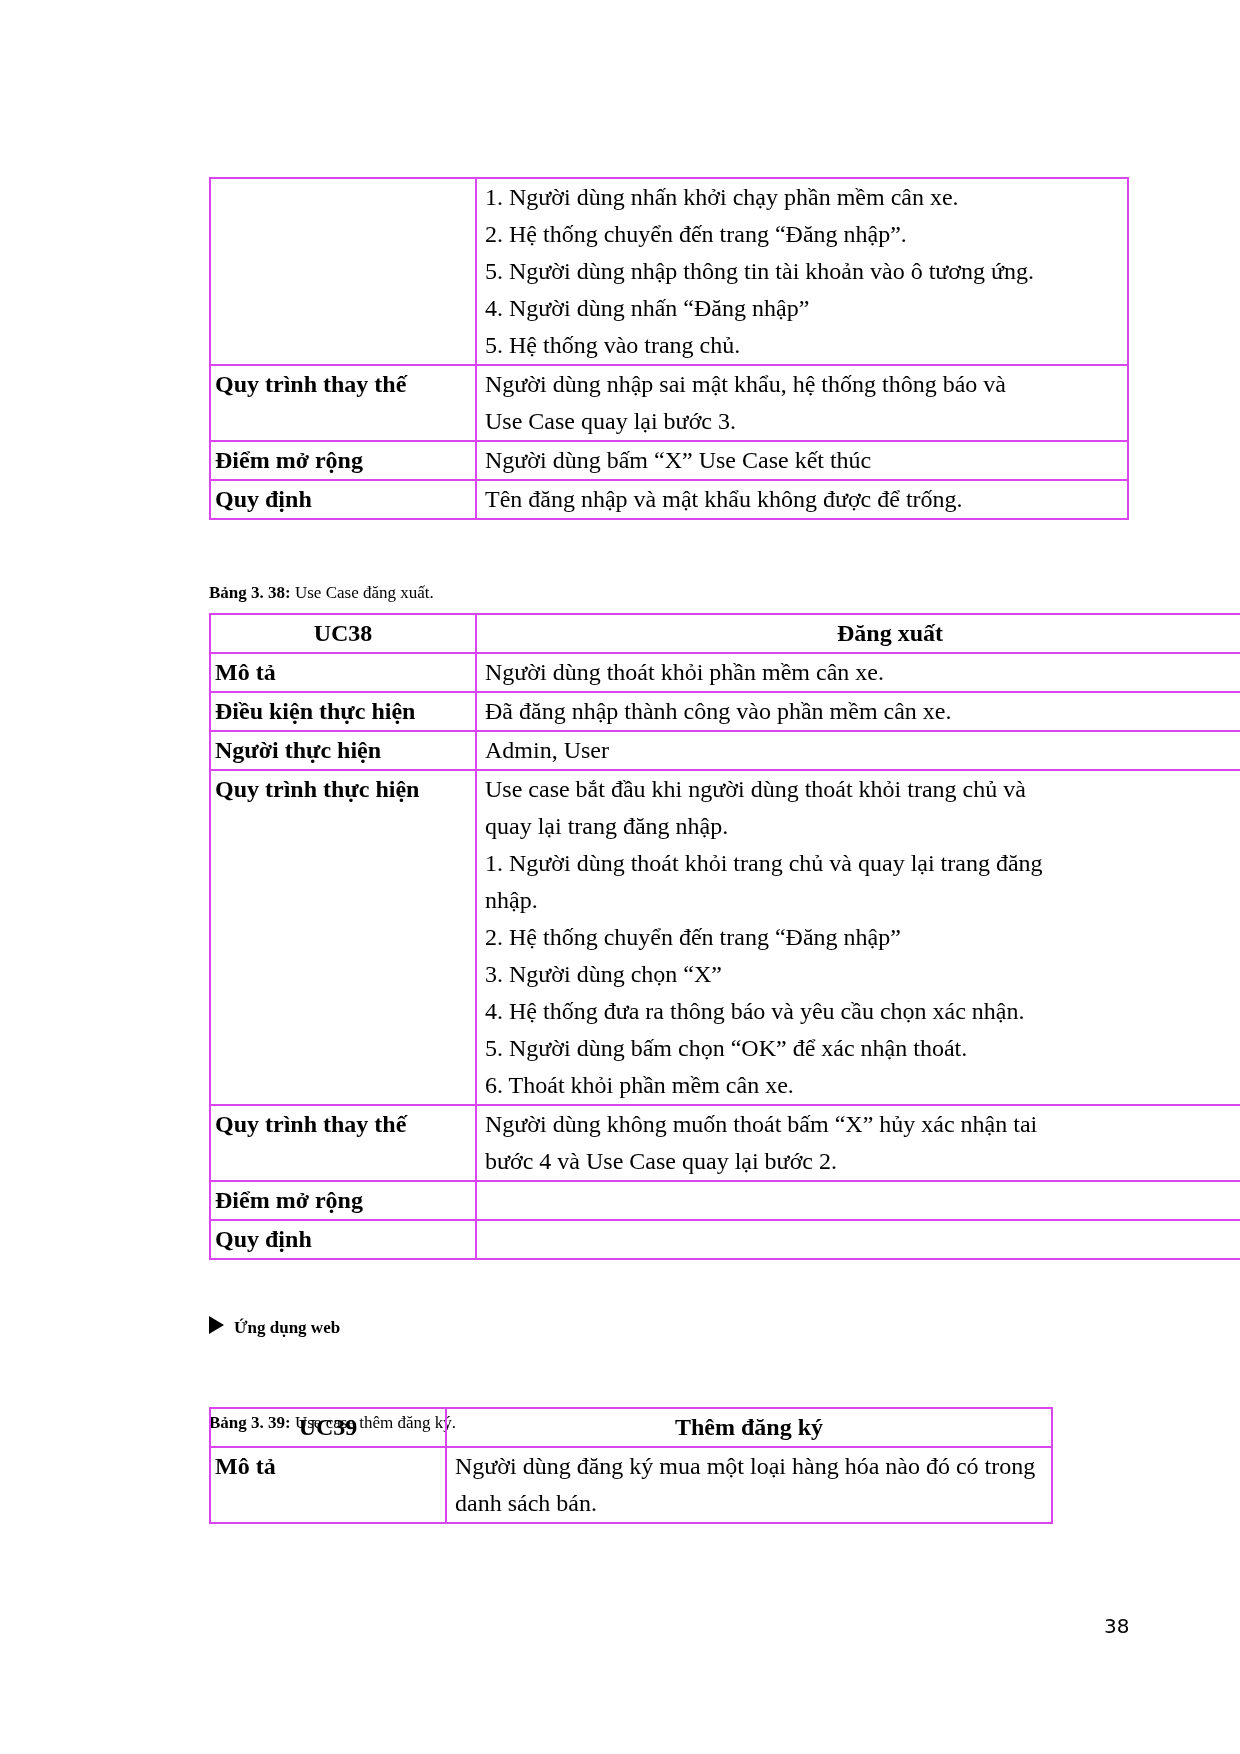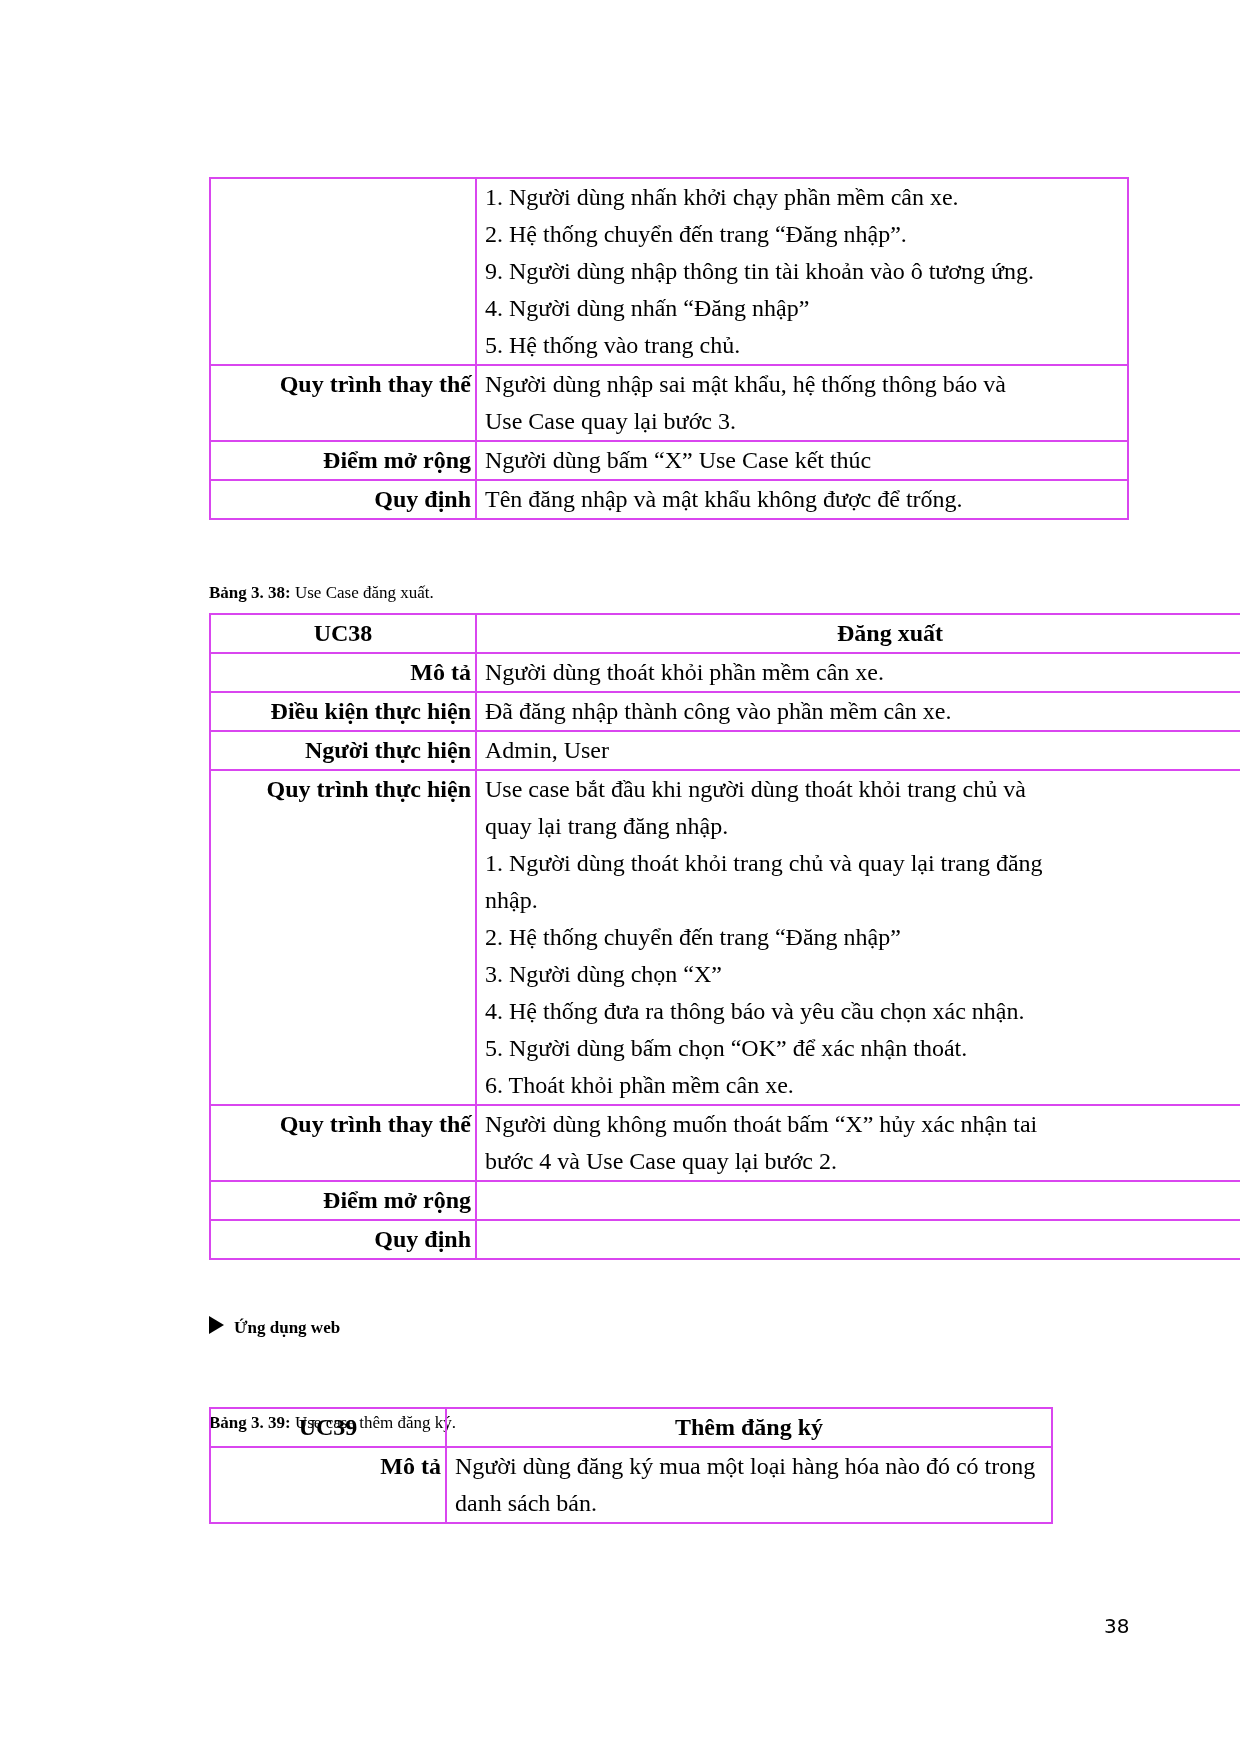--- a/index.html
+++ b/index.html
@@ -2,21 +2,21 @@
 <html><head>
 <meta charset="utf-8">
 <style>
   html, body { margin:0; padding:0; background:#ffffff; }
   body { width:1240px; height:1754px; position:relative; overflow:hidden;
          font-family:"Liberation Serif", "DejaVu Serif", serif; color:#000; }
   .page { position:absolute; left:0; top:0; width:1240px; height:1754px; }
   table.uc { position:absolute; border-collapse:collapse; table-layout:fixed;
              font-size:24px; line-height:37px; }
   table.uc td { border:2px solid #d946ef; vertical-align:top; padding:0 8px; }
-  table.uc td.label { font-weight:bold; text-align:right; padding:0 4px; }
+  table.uc td.label { font-weight:bold; text-align:left; padding:0 4px; }
   table.uc td.head { font-weight:bold; text-align:center; }
   .line { display:block; white-space:nowrap; }
   .caption { position:absolute; font-size:17px; line-height:30px; white-space:nowrap; }
   .caption b { font-weight:bold; }
   .section { position:absolute; font-size:17px; font-weight:bold; white-space:nowrap; }
   .arrow { display:inline-block; width:0; height:0; border-top:9px solid transparent;
            border-bottom:9px solid transparent; border-left:15px solid #000;
            margin-right:10px; vertical-align:-1px; }
   .pagenum { position:absolute; left:1104px; top:1614px; font-family:"DejaVu Sans", sans-serif;
              font-size:20px; }
@@ -30,21 +30,21 @@
     <colgroup>
         <col style="width:266px">
         <col>
       </colgroup>
     <tbody>
         <tr>
       <td class="label"></td>
       <td>
         <span class="line">1. Người dùng nhấn khởi chạy phần mềm cân xe.</span>
         <span class="line">2. Hệ thống chuyển đến trang “Đăng nhập”.</span>
-        <span class="line">9. Người dùng nhập thông tin tài khoản vào ô tương ứng.</span>
+        <span class="line">5. Người dùng nhập thông tin tài khoản vào ô tương ứng.</span>
         <span class="line">4. Người dùng nhấn “Đăng nhập”</span>
         <span class="line">5. Hệ thống vào trang chủ.</span>
       </td>
     </tr>
     <tr>
       <td class="label">Quy trình thay thế</td>
       <td>
         <span class="line">Người dùng nhập sai mật khẩu, hệ thống thông báo và</span>
         <span class="line">Use Case quay lại bước 3.</span>
       </td>

